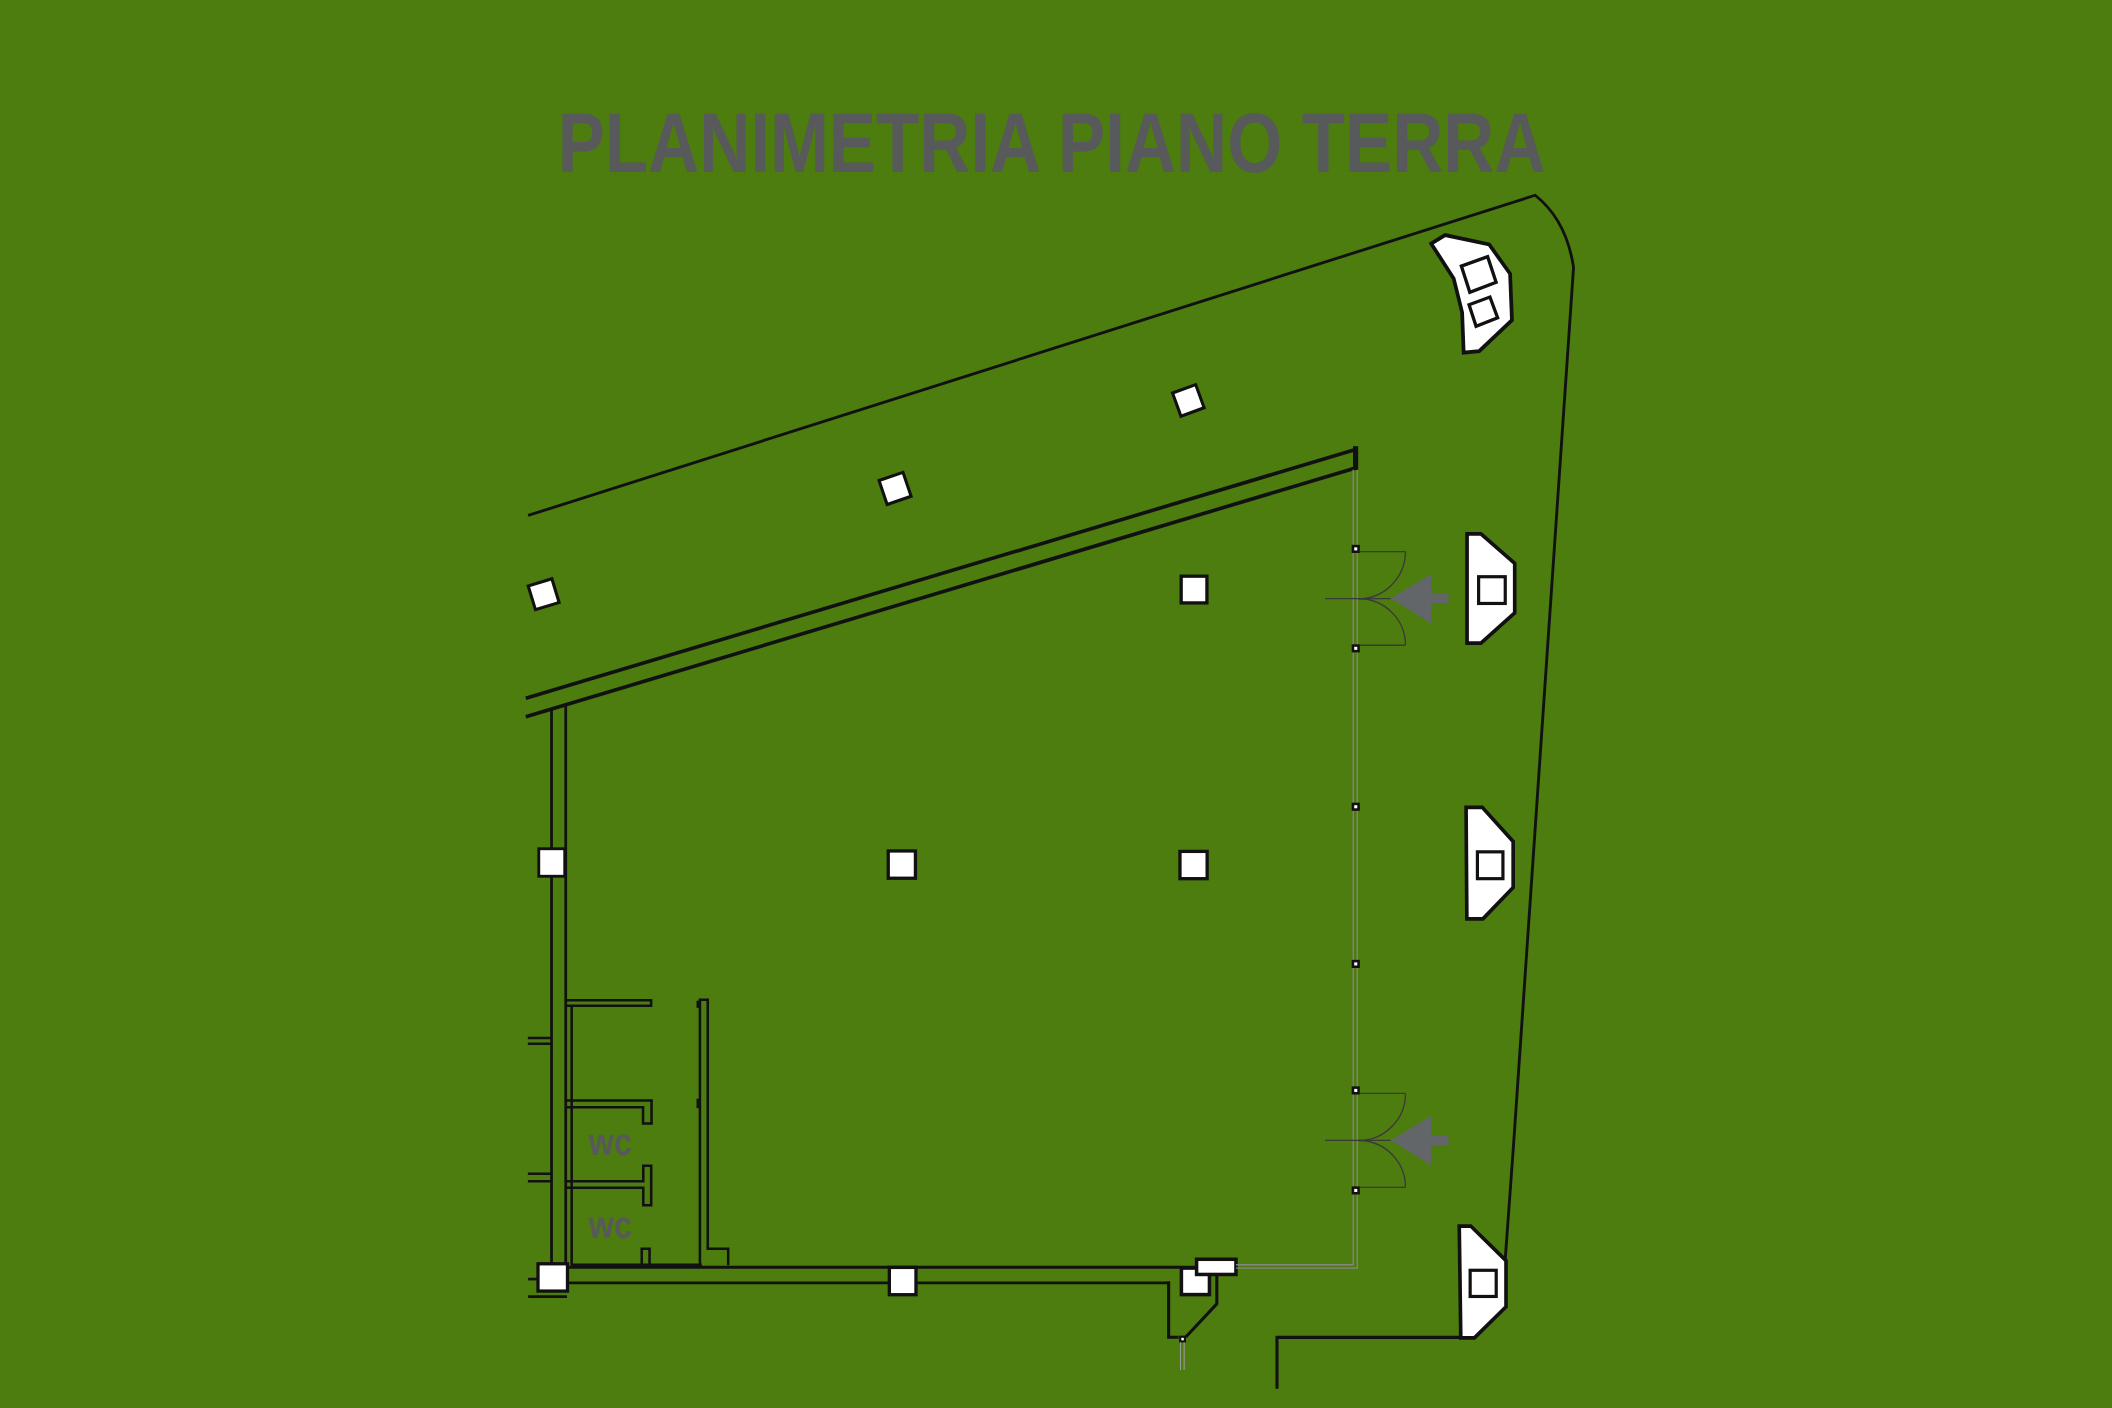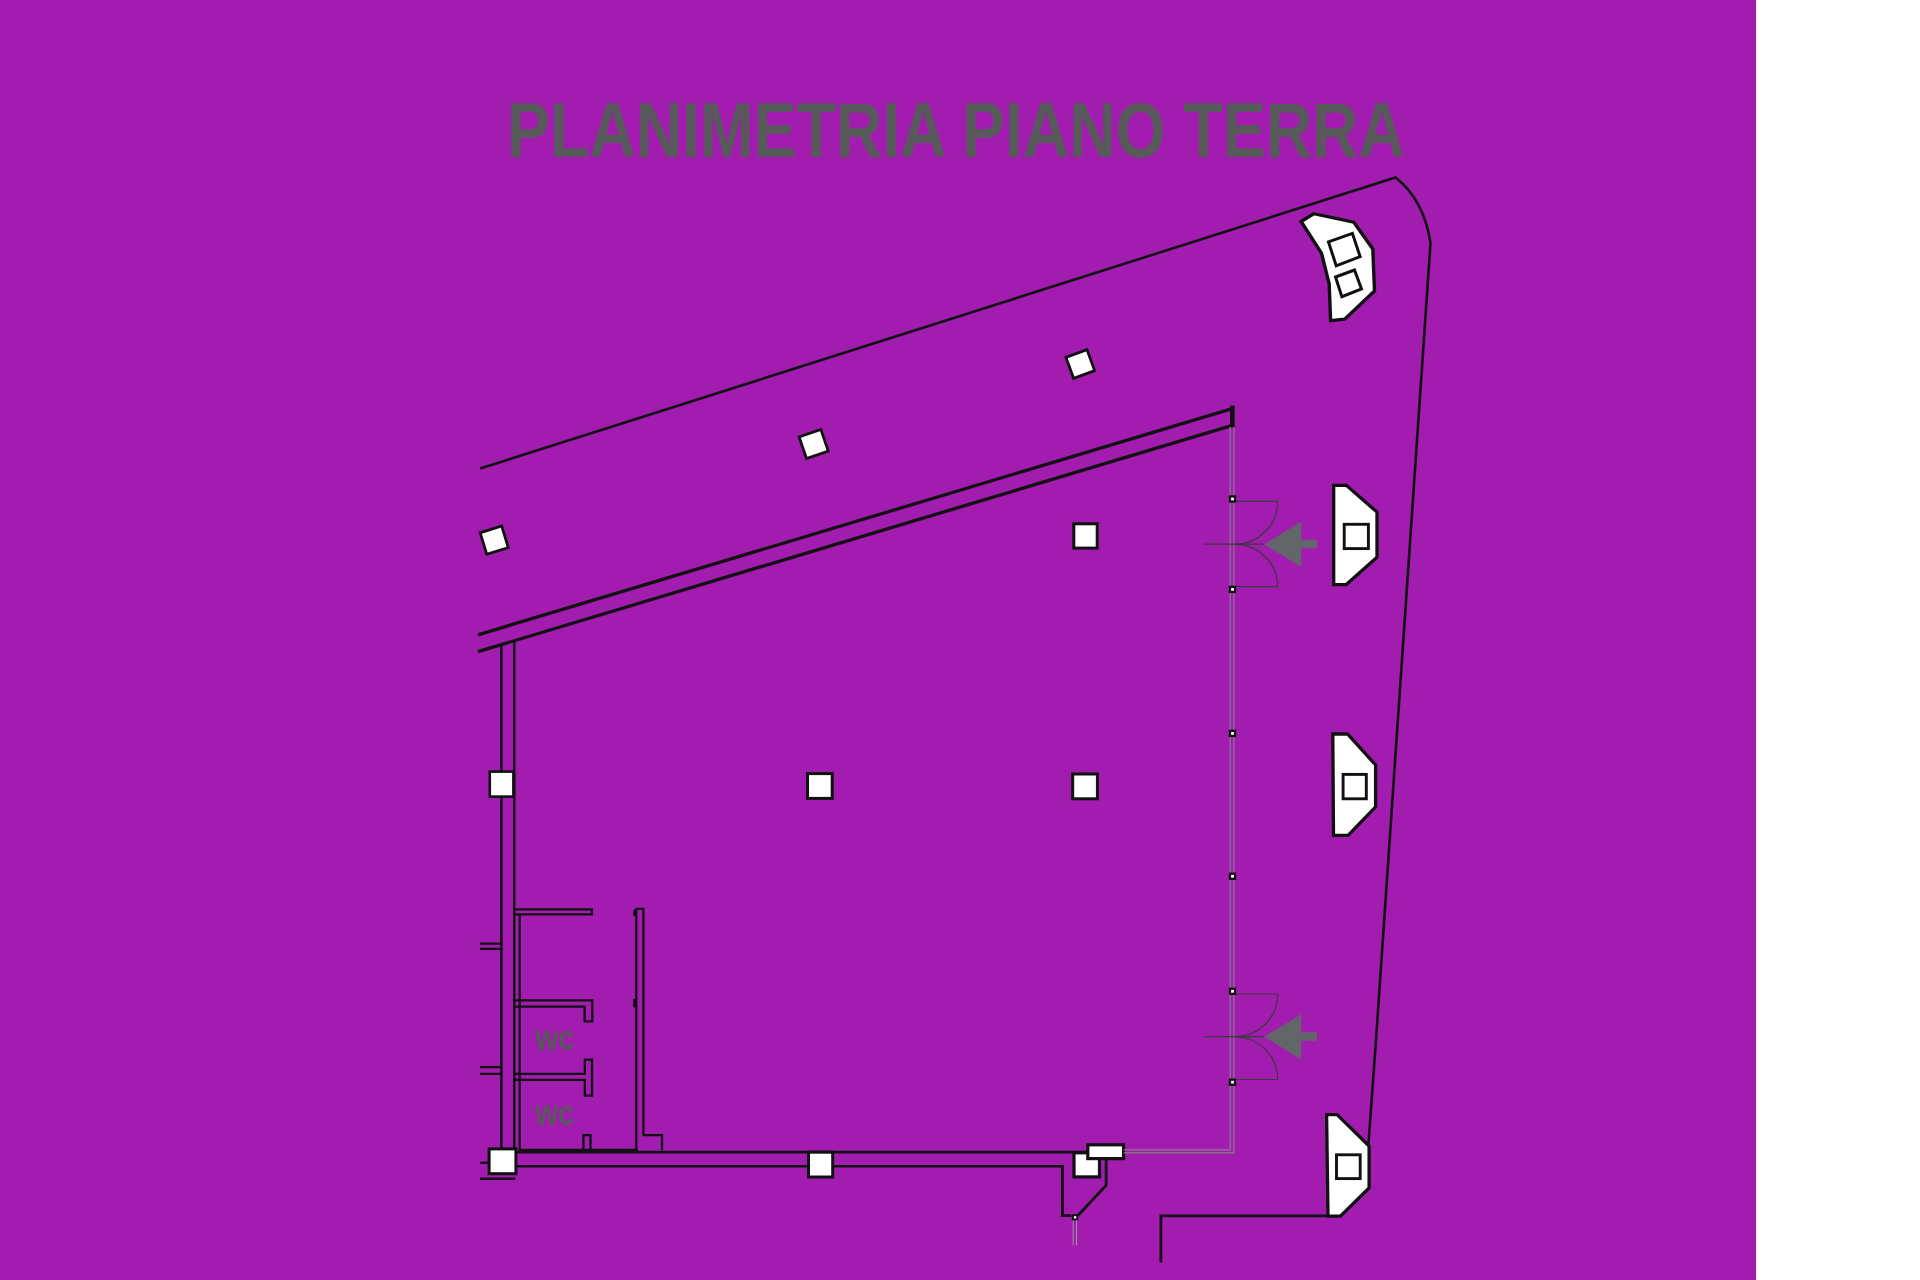--- a/index.html
+++ b/index.html
@@ -1,16 +1,16 @@
 <!DOCTYPE html>
 <html><head>
 <meta charset="utf-8">
 <style>
   html,body{margin:0;padding:0;background:#ffffff;}
-  .page{position:relative;width:1756px;height:1280px;background:#a21caf;overflow:hidden;}
+  .page{position:relative;width:1920px;height:1280px;background:#4d7c0f;overflow:hidden;}
   svg{position:absolute;left:0;top:0;}
   text{font-family:"Liberation Sans", sans-serif;}
 </style>
 </head>
 <body>
 <div class="page">
 <svg width="1920" height="1280" viewBox="0 0 1920 1280">
 
   <text x="507" y="156.5" font-size="77" font-weight="bold" fill="#58595b" textLength="898" lengthAdjust="spacingAndGlyphs">PLANIMETRIA PIANO TERRA</text>
 

